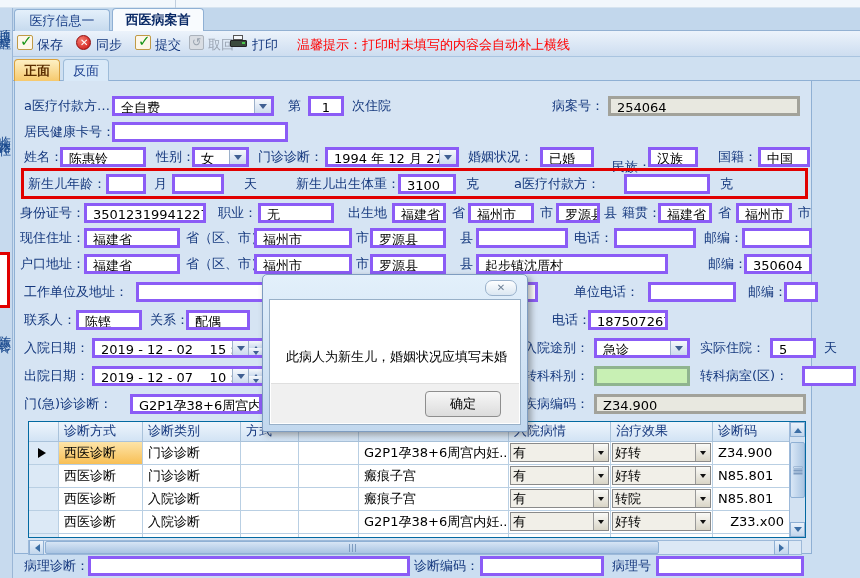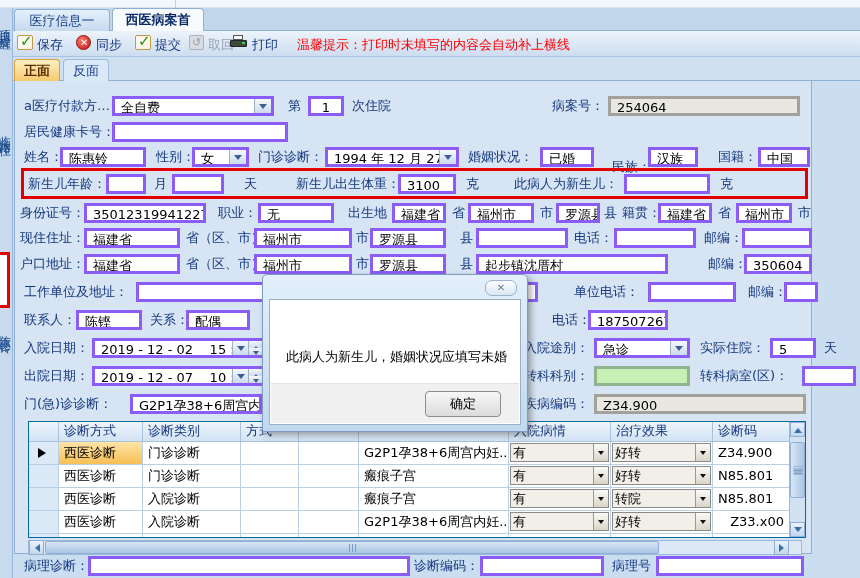--- a/index.html
+++ b/index.html
@@ -162,21 +162,21 @@
   <div class="inp" style="left:758px;top:147px;width:52px;">中国</div>
 
   <div class="lbl" style="left:28px;top:174px;">新生儿年龄：</div>
   <div class="inp" style="left:106px;top:174px;width:40px;"></div>
   <div class="lbl" style="left:154px;top:174px;">月</div>
   <div class="inp" style="left:172px;top:174px;width:52px;"></div>
   <div class="lbl" style="left:244px;top:174px;">天</div>
   <div class="lbl" style="left:288px;top:174px;margin-left:8px;">新生儿出生体重：</div>
   <div class="inp" style="left:398px;top:174px;width:58px;">3100</div>
   <div class="lbl" style="left:466px;top:174px;">克</div>
-  <div class="lbl" style="left:514px;top:174px;">此病人为新生儿：</div>
+  <div class="lbl" style="left:514px;top:174px;">a医疗付款方：</div>
   <div class="inp" style="left:624px;top:174px;width:86px;"></div>
   <div class="lbl" style="left:720px;top:174px;">克</div>
   <div class="redbox" style="left:21px;top:168px;width:787px;height:31px;"></div>
 
   <div class="lbl" style="left:20px;top:203px;">身份证号：</div>
   <div class="inp" style="left:84px;top:203px;width:122px;">350123199412275643</div>
   <div class="lbl" style="left:218px;top:203px;">职业：</div>
   <div class="inp" style="left:258px;top:203px;width:76px;">无</div>
   <div class="lbl" style="left:348px;top:203px;">出生地：</div>
   <div class="inp" style="left:392px;top:203px;width:54px;">福建省</div>

